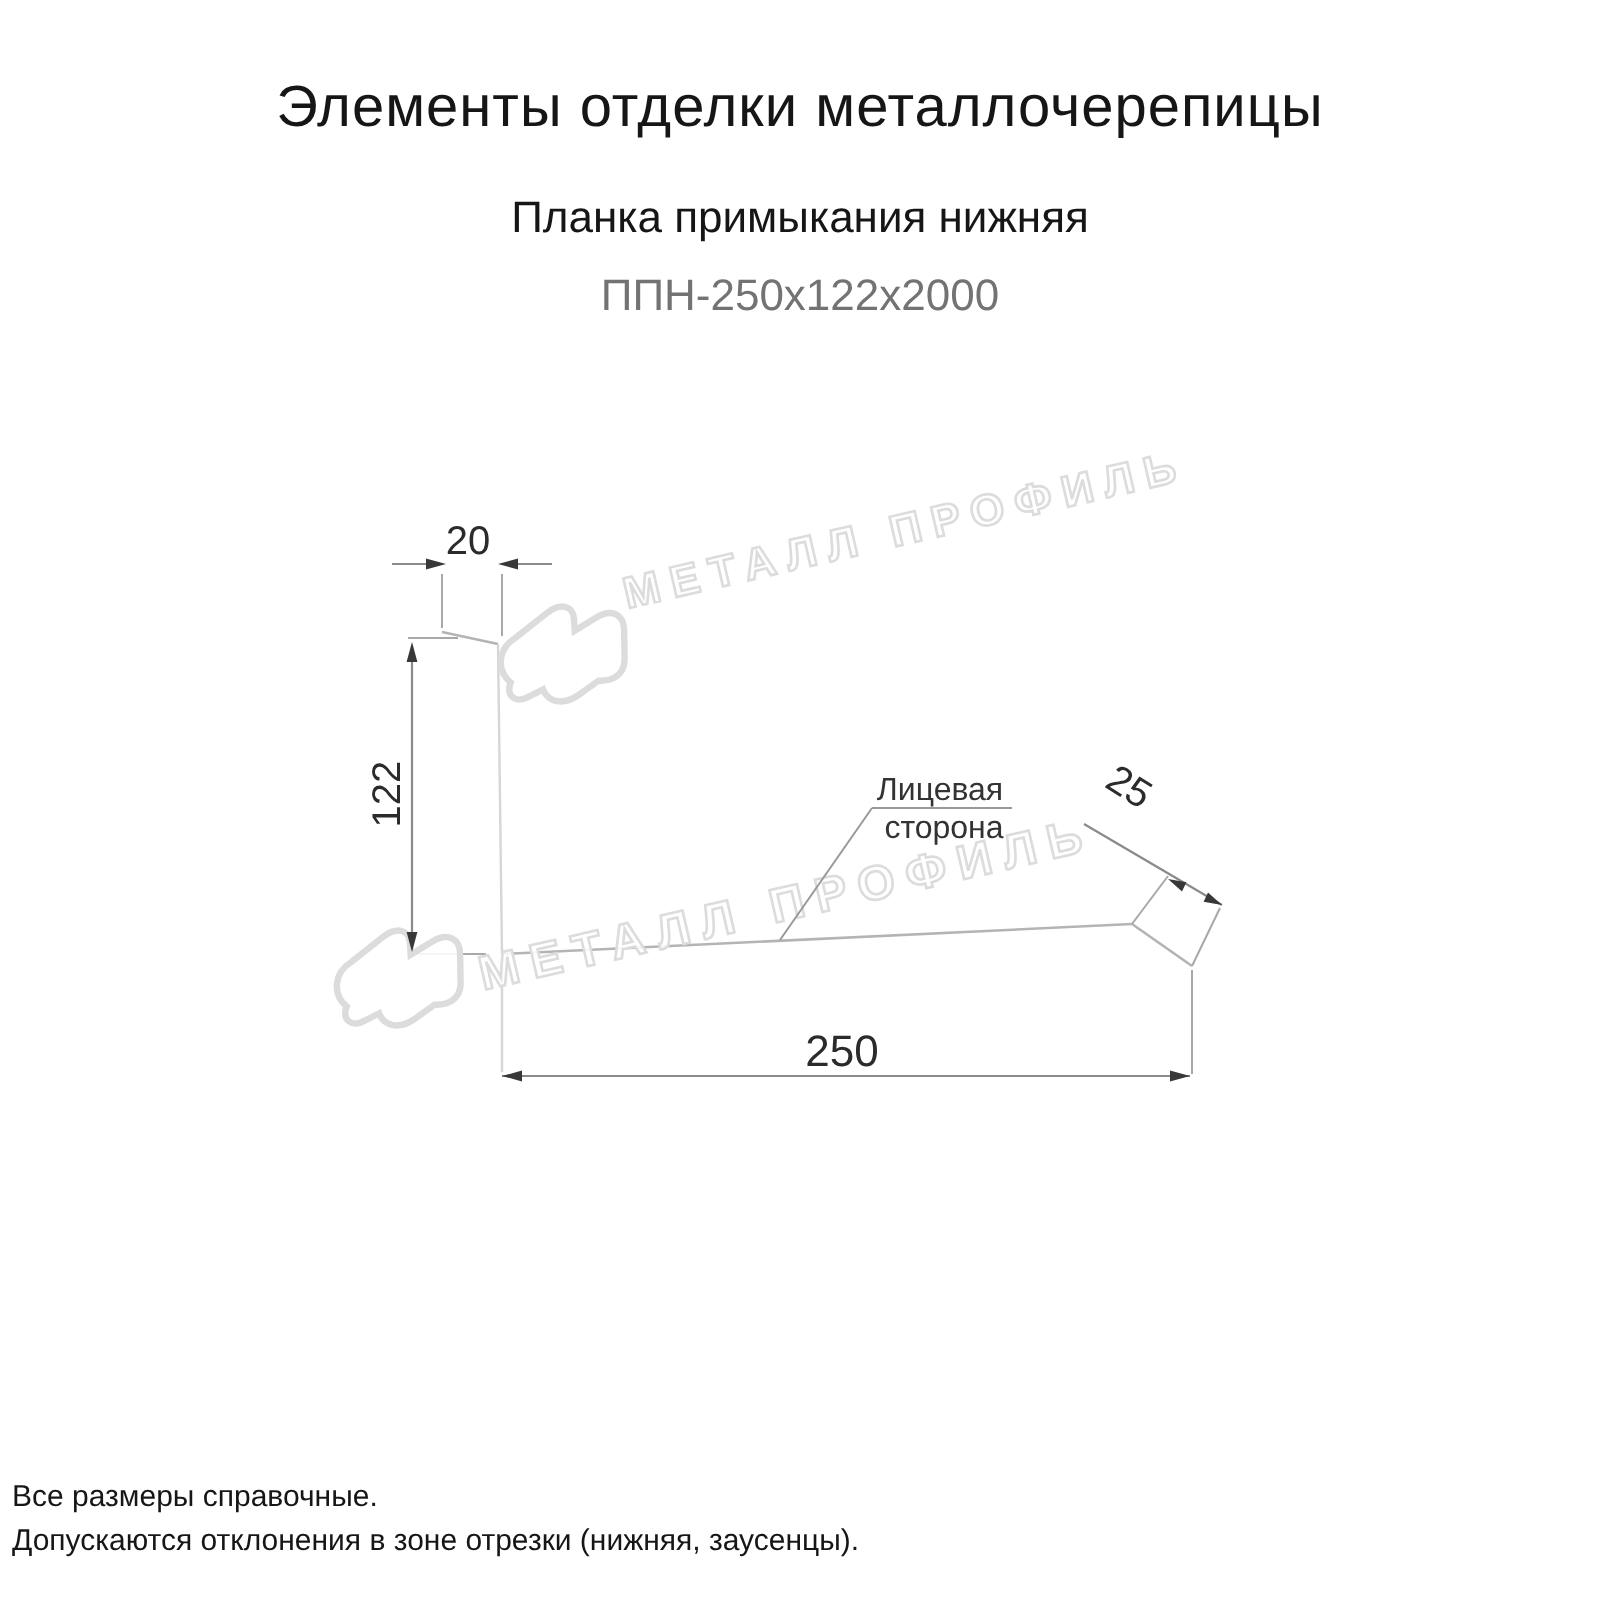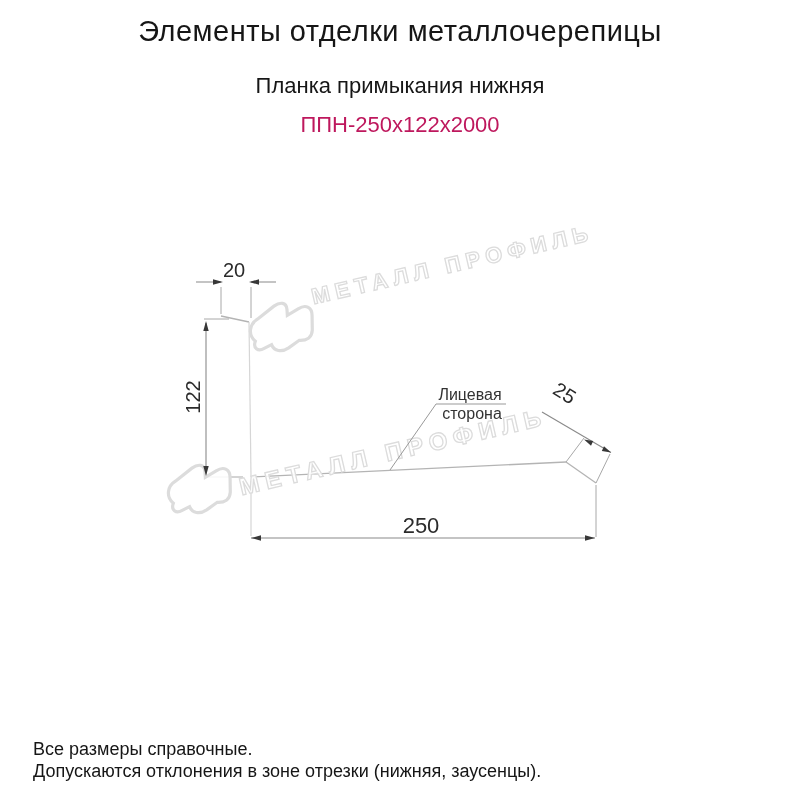--- a/index.html
+++ b/index.html
@@ -1,25 +1,25 @@
 <!DOCTYPE html>
 <html><head>
 <meta charset="utf-8">
 <style>
   html,body{margin:0;padding:0;}
   body{
     width:800px;height:800px;position:relative;background:#ffffff;
     font-family:"Liberation Sans", sans-serif;color:#1c1c1c;overflow:hidden;
   }
   .header{position:absolute;top:0;left:0;width:800px;text-align:center;}
-  .title{margin-top:15px;font-size:29px;letter-spacing:0.5px;color:#161616;}
+  .title{margin-top:38px;font-size:29px;letter-spacing:0.5px;color:#161616;}
   .subtitle{margin-top:25px;font-size:22px;color:#161616;}
-  .product-code{margin-top:13px;font-size:22px;color:#be185d;}
+  .product-code{margin-top:13px;font-size:22px;color:#737373;}
   .drawing{position:absolute;top:0;left:0;}
-  .footer{position:absolute;left:33px;top:738px;font-size:18px;line-height:22px;color:#161616;}
+  .footer{position:absolute;left:6px;top:738px;font-size:15px;line-height:22px;color:#161616;}
   
   text.dim{font-family:"Liberation Sans",sans-serif;font-size:20px;fill:#2b2b2b;}
   text.dim250{font-size:22px;}
   text.face{font-family:"Liberation Sans",sans-serif;font-size:16px;fill:#333;}
   text.wm{font-family:"Liberation Sans",sans-serif;font-weight:bold;
           fill:#ffffff;fill-opacity:0.88;stroke:#dcdcdc;stroke-width:1.3px;}
   .profile-line{stroke:#b4b4b4;stroke-width:1.3;fill:none;}
   .faint-line{stroke:#d6d6d6;stroke-width:1.2;fill:none;}
   .ext-line{stroke:#a8a8a8;stroke-width:1;fill:none;}
   .dim-line{stroke:#8a8a8a;stroke-width:1.1;fill:none;}

